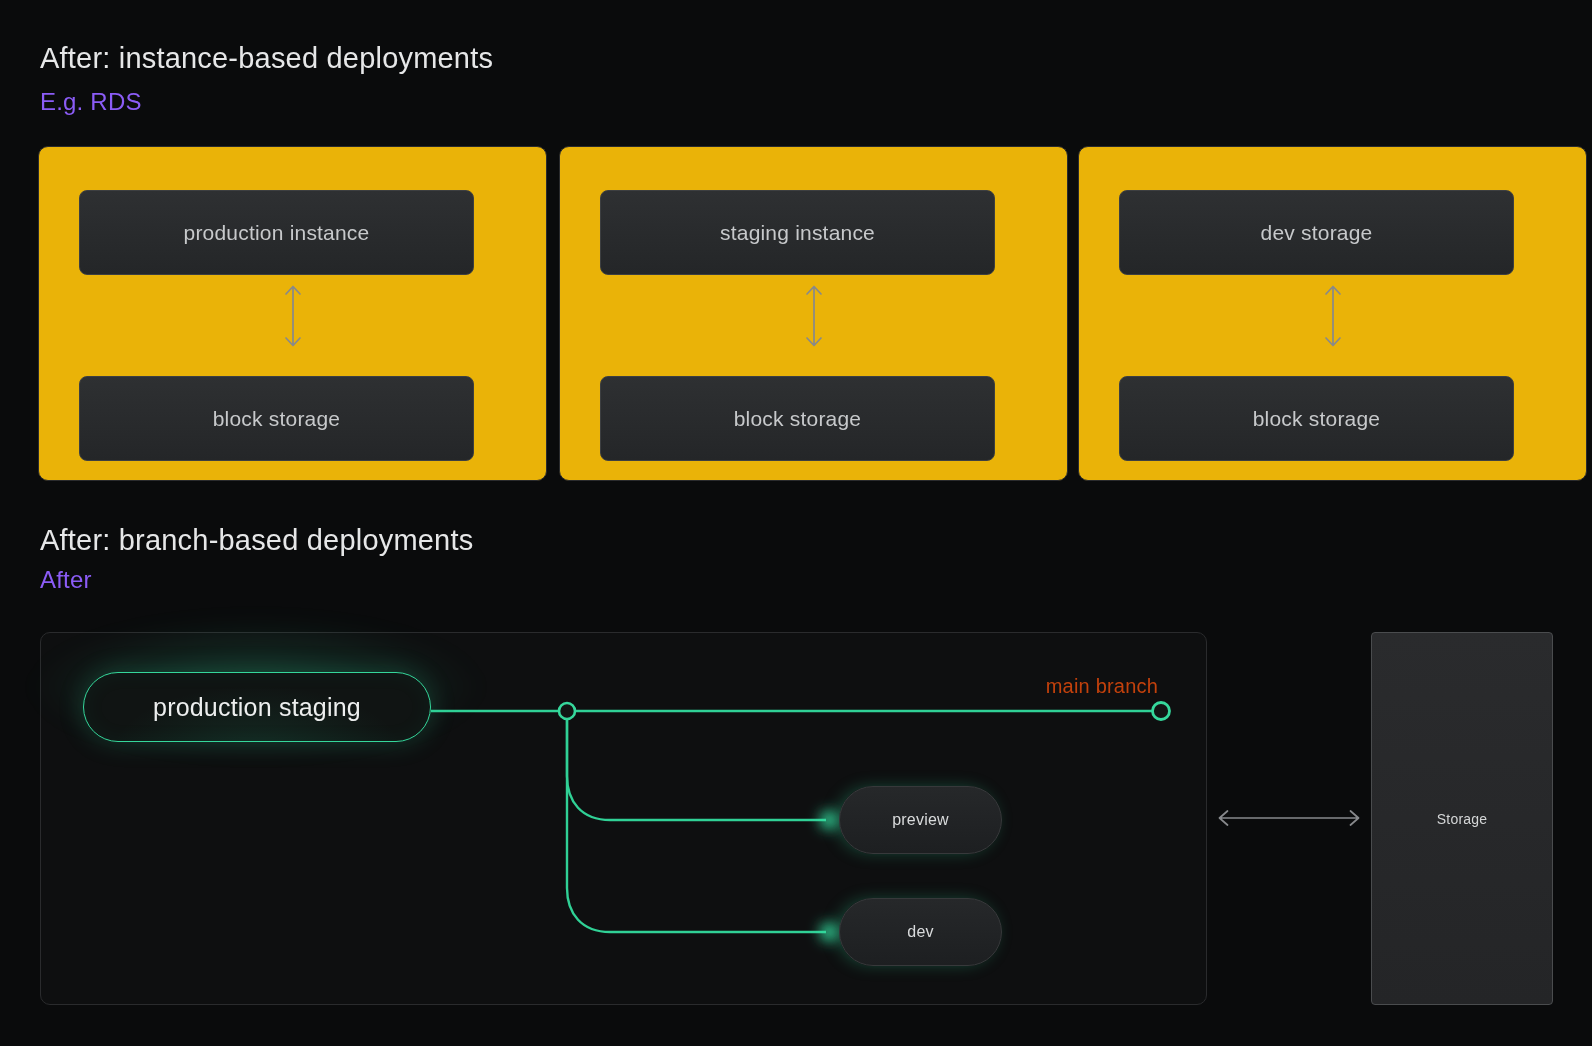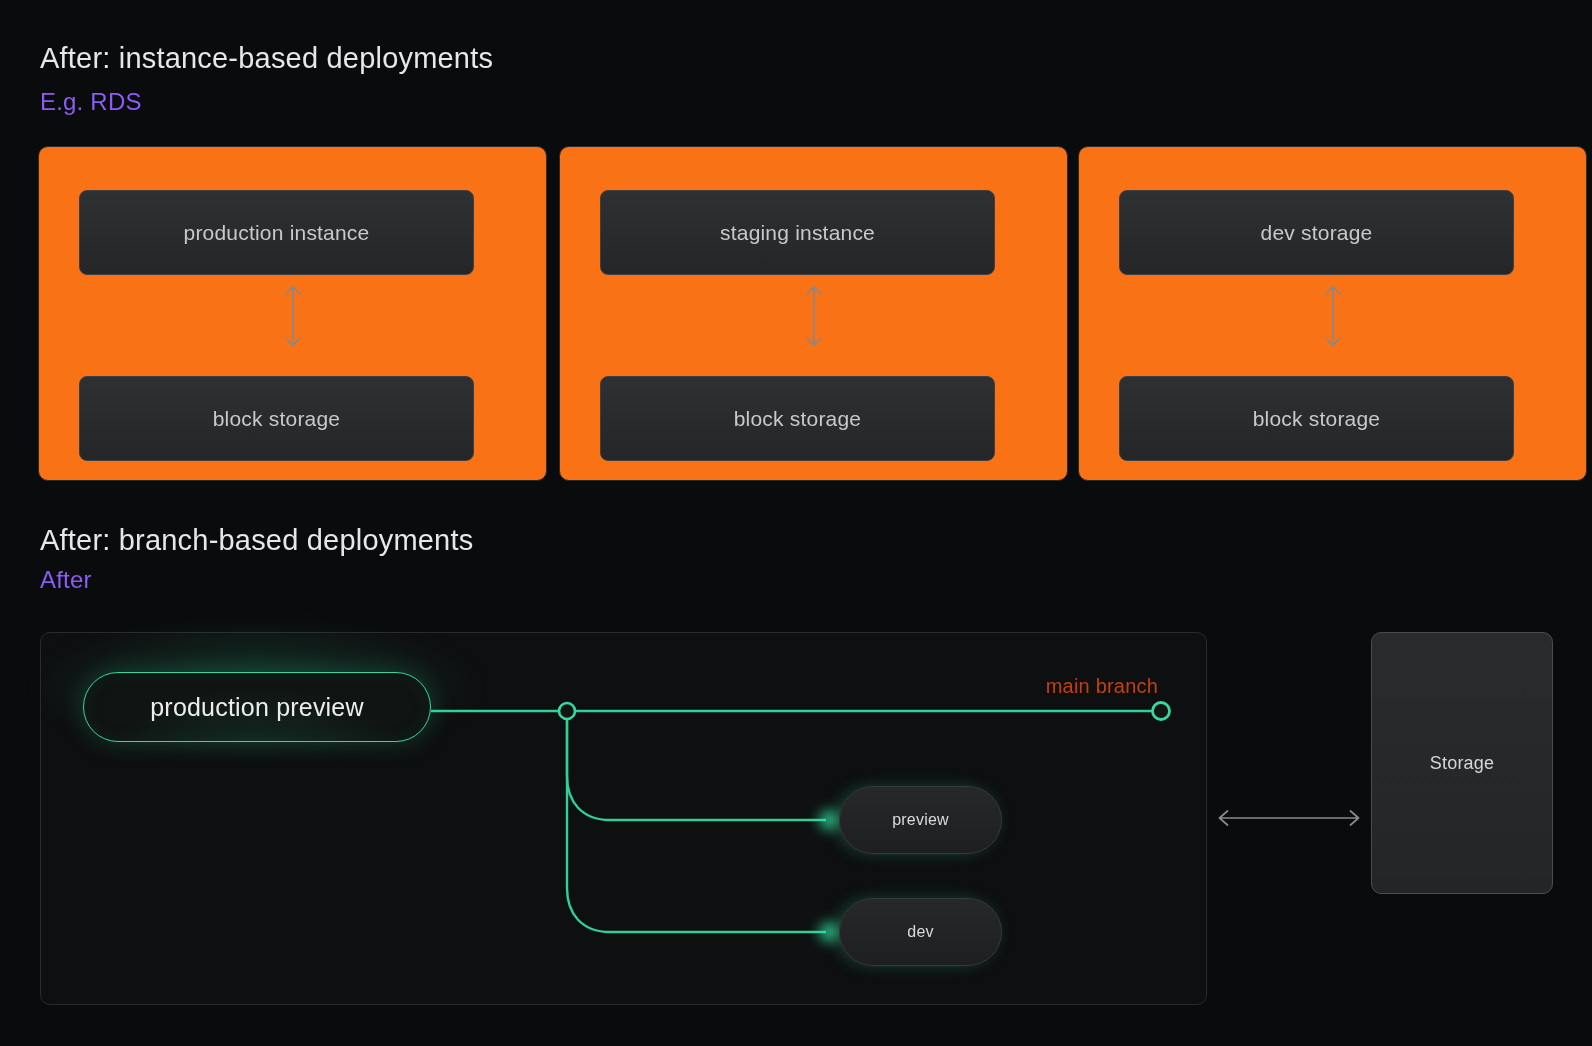--- a/index.html
+++ b/index.html
@@ -12,21 +12,21 @@
   .abs{position:absolute;}
   .sec-title{
     font-size:29px;font-weight:500;color:#e6e7e8;letter-spacing:.2px;
   }
   .sec-subtitle{
     font-size:24px;font-weight:400;color:#8b5cf6;letter-spacing:.2px;
   }
   
   .env-card{
     position:absolute;top:146px;width:509px;height:335px;
-    background:#f97316;border:1px solid #2a2b2d;border-radius:10px;
+    background:#eab308;border:1px solid #2a2b2d;border-radius:10px;
     box-sizing:border-box;
   }
   .node-box{
     position:absolute;left:40px;width:395px;height:85px;
     background:linear-gradient(180deg,#2e3032 0%,#242628 100%);
     border:1px solid #3d3f41;border-radius:8px;box-sizing:border-box;
     display:flex;align-items:center;justify-content:center;
     color:#c7c9cb;font-size:21px;letter-spacing:.2px;
   }
   .node-box.top{top:43px;}
@@ -63,25 +63,25 @@
     color:#d9dbdc;font-size:16px;letter-spacing:.2px;
   }
   .branch-pill.preview{top:153px;}
   .branch-pill.dev{top:265px;}
   .main-branch-label{
     position:absolute;right:48px;top:42px;z-index:2;
     color:#c2410c;font-size:20px;letter-spacing:.2px;
   }
   .gap-arrow{position:absolute;left:1213px;top:804px;}
   .storage-panel{
-    position:absolute;left:1371px;top:632px;width:182px;height:262px;
+    position:absolute;left:1371px;top:632px;width:182px;height:373px;
     background:linear-gradient(180deg,#2a2b2d 0%,#242527 100%);
-    border:1px solid #4a4c4e;border-radius:10px;box-sizing:border-box;
+    border:1px solid #4a4c4e;border-radius:4px;box-sizing:border-box;
     display:flex;align-items:center;justify-content:center;
-    color:#d4d6d7;font-size:18px;letter-spacing:.2px;
+    color:#d4d6d7;font-size:14px;letter-spacing:.2px;
   }
 </style>
 </head>
 <body>
 
 <div class="stage">
 
   <div class="abs sec-title" style="left:40px;top:42px;">After: instance-based deployments</div>
   <div class="abs sec-subtitle" style="left:40px;top:88px;">E.g. RDS</div>
 
@@ -130,21 +130,21 @@
       <path d="M526 86 V255 C526 281 541 299 569 299 H785" fill="none" stroke="#30d196" stroke-width="2.4"></path>
 
       <circle cx="788" cy="187" r="9" fill="#36e0a2" filter="url(#dotGlow)"></circle>
       <circle cx="788" cy="299" r="9" fill="#36e0a2" filter="url(#dotGlow)"></circle>
 
       <circle cx="526" cy="78" r="8" fill="#121514" stroke="#36d89c" stroke-width="2.6"></circle>
 
       <circle cx="1120" cy="78" r="8.5" fill="#121514" stroke="#36d89c" stroke-width="2.8"></circle>
     </svg>
 
-    <div class="prod-pill">production preview</div>
+    <div class="prod-pill">production staging</div>
 
     <div class="main-branch-label">main branch</div>
 
     <div class="branch-pill preview">preview</div>
 
     <div class="branch-pill dev">dev</div>
   </div>
 
   <svg class="gap-arrow" width="152" height="28" viewBox="0 0 152 28">
     <path d="M7 14 H145 M14.5 7 L6.5 14 L14.5 21 M137.5 7 L145.5 14 L137.5 21" fill="none" stroke="#87898c" stroke-width="1.7" stroke-linecap="round" stroke-linejoin="round"></path>

